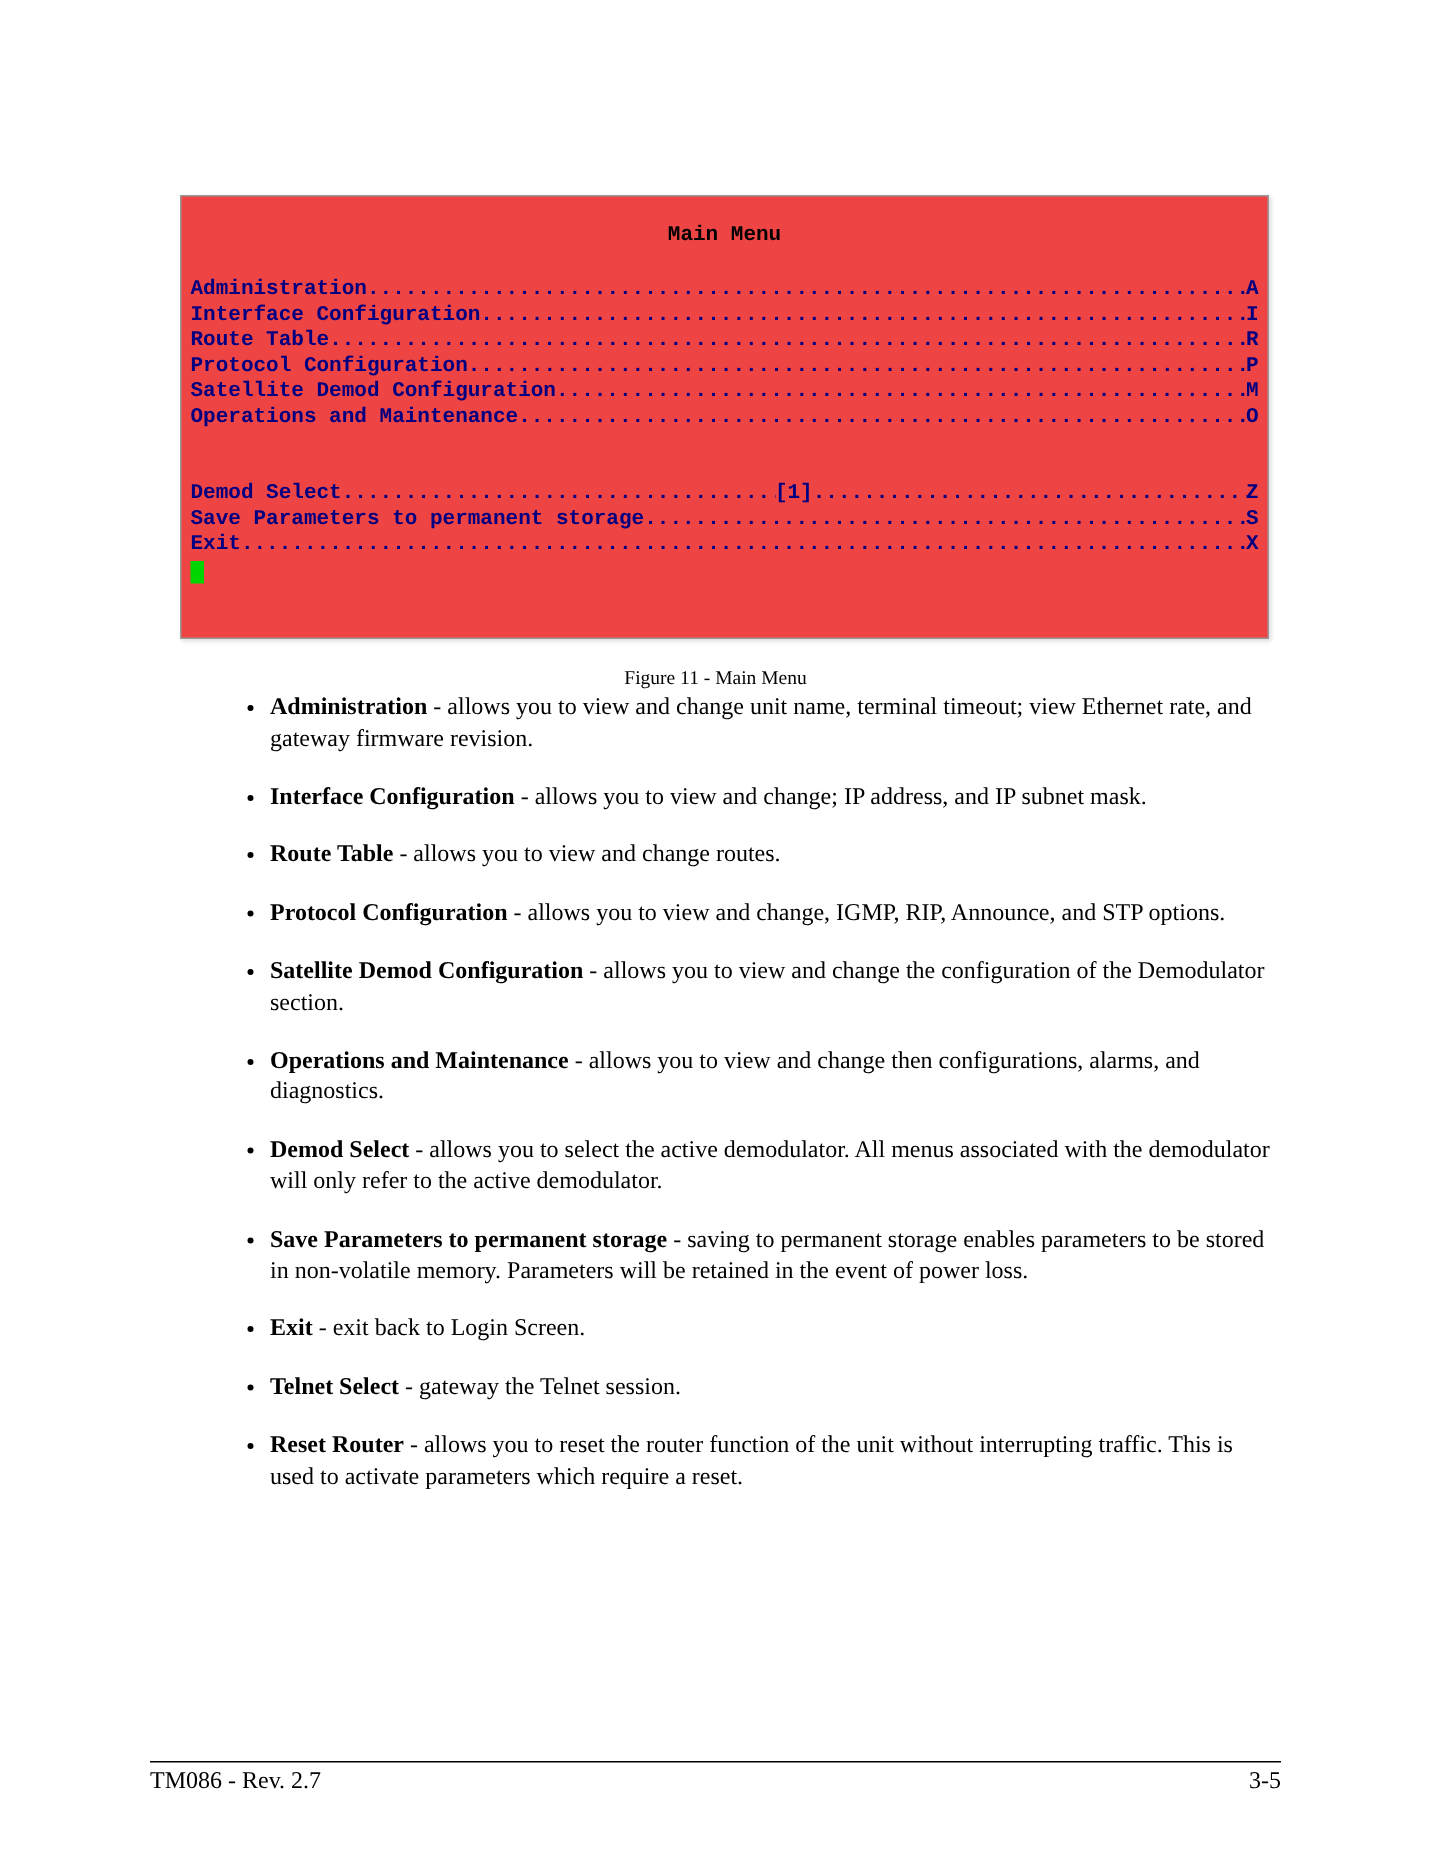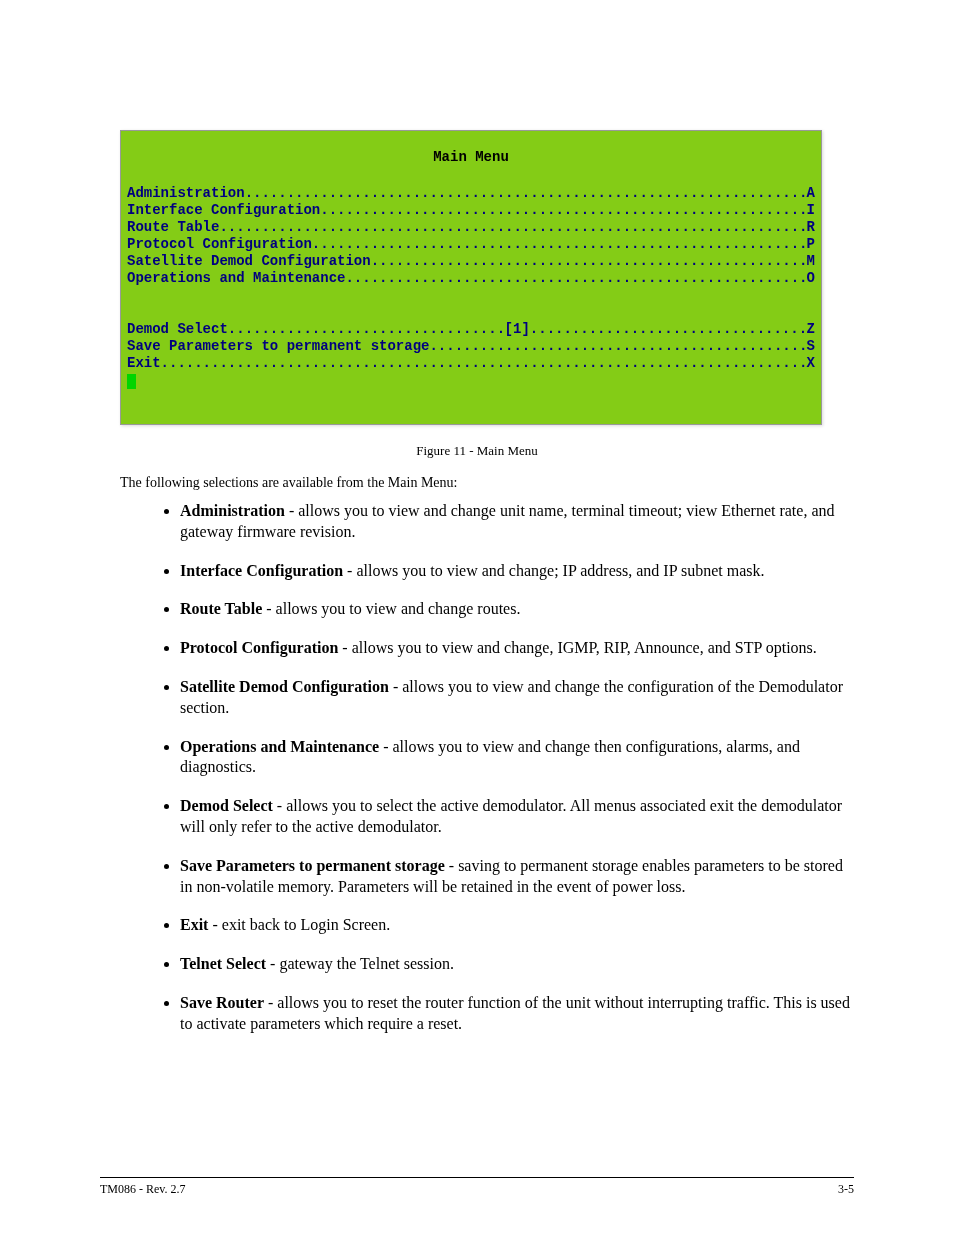--- a/index.html
+++ b/index.html
@@ -13,26 +13,26 @@
     width: 954px;
     height: 1235px;
     position: relative;
     box-sizing: border-box;
     padding: 50px 100px 40px 100px;
   }
   .header-area {
     height: 80px;
   }
   .figure-box {
-    margin: 0 32px 0 20px;
+    margin: 0 8px 0 20px;
     border: 1px solid #999;
     box-shadow: 1px 1px 3px rgba(0,0,0,0.15);
     box-sizing: border-box;
     padding: 18px 6px 30px 6px;
-    background: #84cc16;
+    background: #ef4444;
   }
   .menu-title {
     font-family: "Courier New", Courier, monospace;
     font-weight: bold;
     font-size: 14px;
     text-align: center;
     margin-bottom: 20px;
   }
   .menu-lines {
     font-family: "Courier New", Courier, monospace;
@@ -93,21 +93,21 @@
     bottom: 38px;
   }
   .footer-rule {
     border: none;
     border-top: 1px solid #000;
     margin: 0 0 4px 0;
   }
   .footer-row {
     display: flex;
     justify-content: space-between;
-    font-size: 12px;
+    font-size: 16px;
   }
 </style>
 </head>
 <body>
 
 <div class="page">
 
   <div class="header-area"></div>
 
   <div class="figure-box">
@@ -164,34 +164,33 @@
         <span class="menu-label">Exit</span>
         <span class="menu-dots">........................................................................................................................</span>
         <span class="menu-key">X</span>
       </div>
       <div><span class="cursor"></span></div>
     </div>
   </div>
 
   <div class="caption">Figure 11 - Main Menu</div>
 
-  <div class="intro">The following selections are available from the Main Menu:</div>
 
   <ul class="bullets">
     <li><span class="bhead">Administration</span><span>  - allows you to view and change unit name, terminal timeout; view Ethernet rate, and gateway firmware revision.</span></li>
     <li><span class="bhead">Interface Configuration</span><span>  - allows you to view and change; IP address, and IP subnet mask.</span></li>
     <li><span class="bhead">Route Table</span><span>  - allows you to view and change routes.</span></li>
     <li><span class="bhead">Protocol Configuration</span><span>  - allows you to view and change, IGMP, RIP, Announce, and STP options.</span></li>
     <li><span class="bhead">Satellite Demod Configuration</span><span>  - allows you to view and change the configuration of the Demodulator section.</span></li>
     <li><span class="bhead">Operations and Maintenance</span><span>  - allows you to view and change then configurations, alarms, and diagnostics.</span></li>
-    <li><span class="bhead">Demod Select</span><span>  - allows you to select the active demodulator. All menus associated exit the demodulator will only refer to the active demodulator.</span></li>
+    <li><span class="bhead">Demod Select</span><span>  - allows you to select the active demodulator. All menus associated with the demodulator will only refer to the active demodulator.</span></li>
     <li><span class="bhead">Save Parameters to permanent storage</span><span>  - saving to permanent storage enables parameters to be stored in non-volatile memory. Parameters will be retained in the event of power loss.</span></li>
     <li><span class="bhead">Exit</span><span>  - exit back to Login Screen.</span></li>
     <li><span class="bhead">Telnet Select</span><span>  - gateway the Telnet session.</span></li>
-    <li><span class="bhead">Save Router</span><span>  - allows you to reset the router function of the unit without interrupting traffic. This is used to activate parameters which require a reset.</span></li>
+    <li><span class="bhead">Reset Router</span><span>  - allows you to reset the router function of the unit without interrupting traffic. This is used to activate parameters which require a reset.</span></li>
   </ul>
 
 
 
   <div class="footer">
     <hr class="footer-rule">
     <div class="footer-row">
       <span>TM086 - Rev. 2.7</span>
       <span>3-5</span>
     </div>

